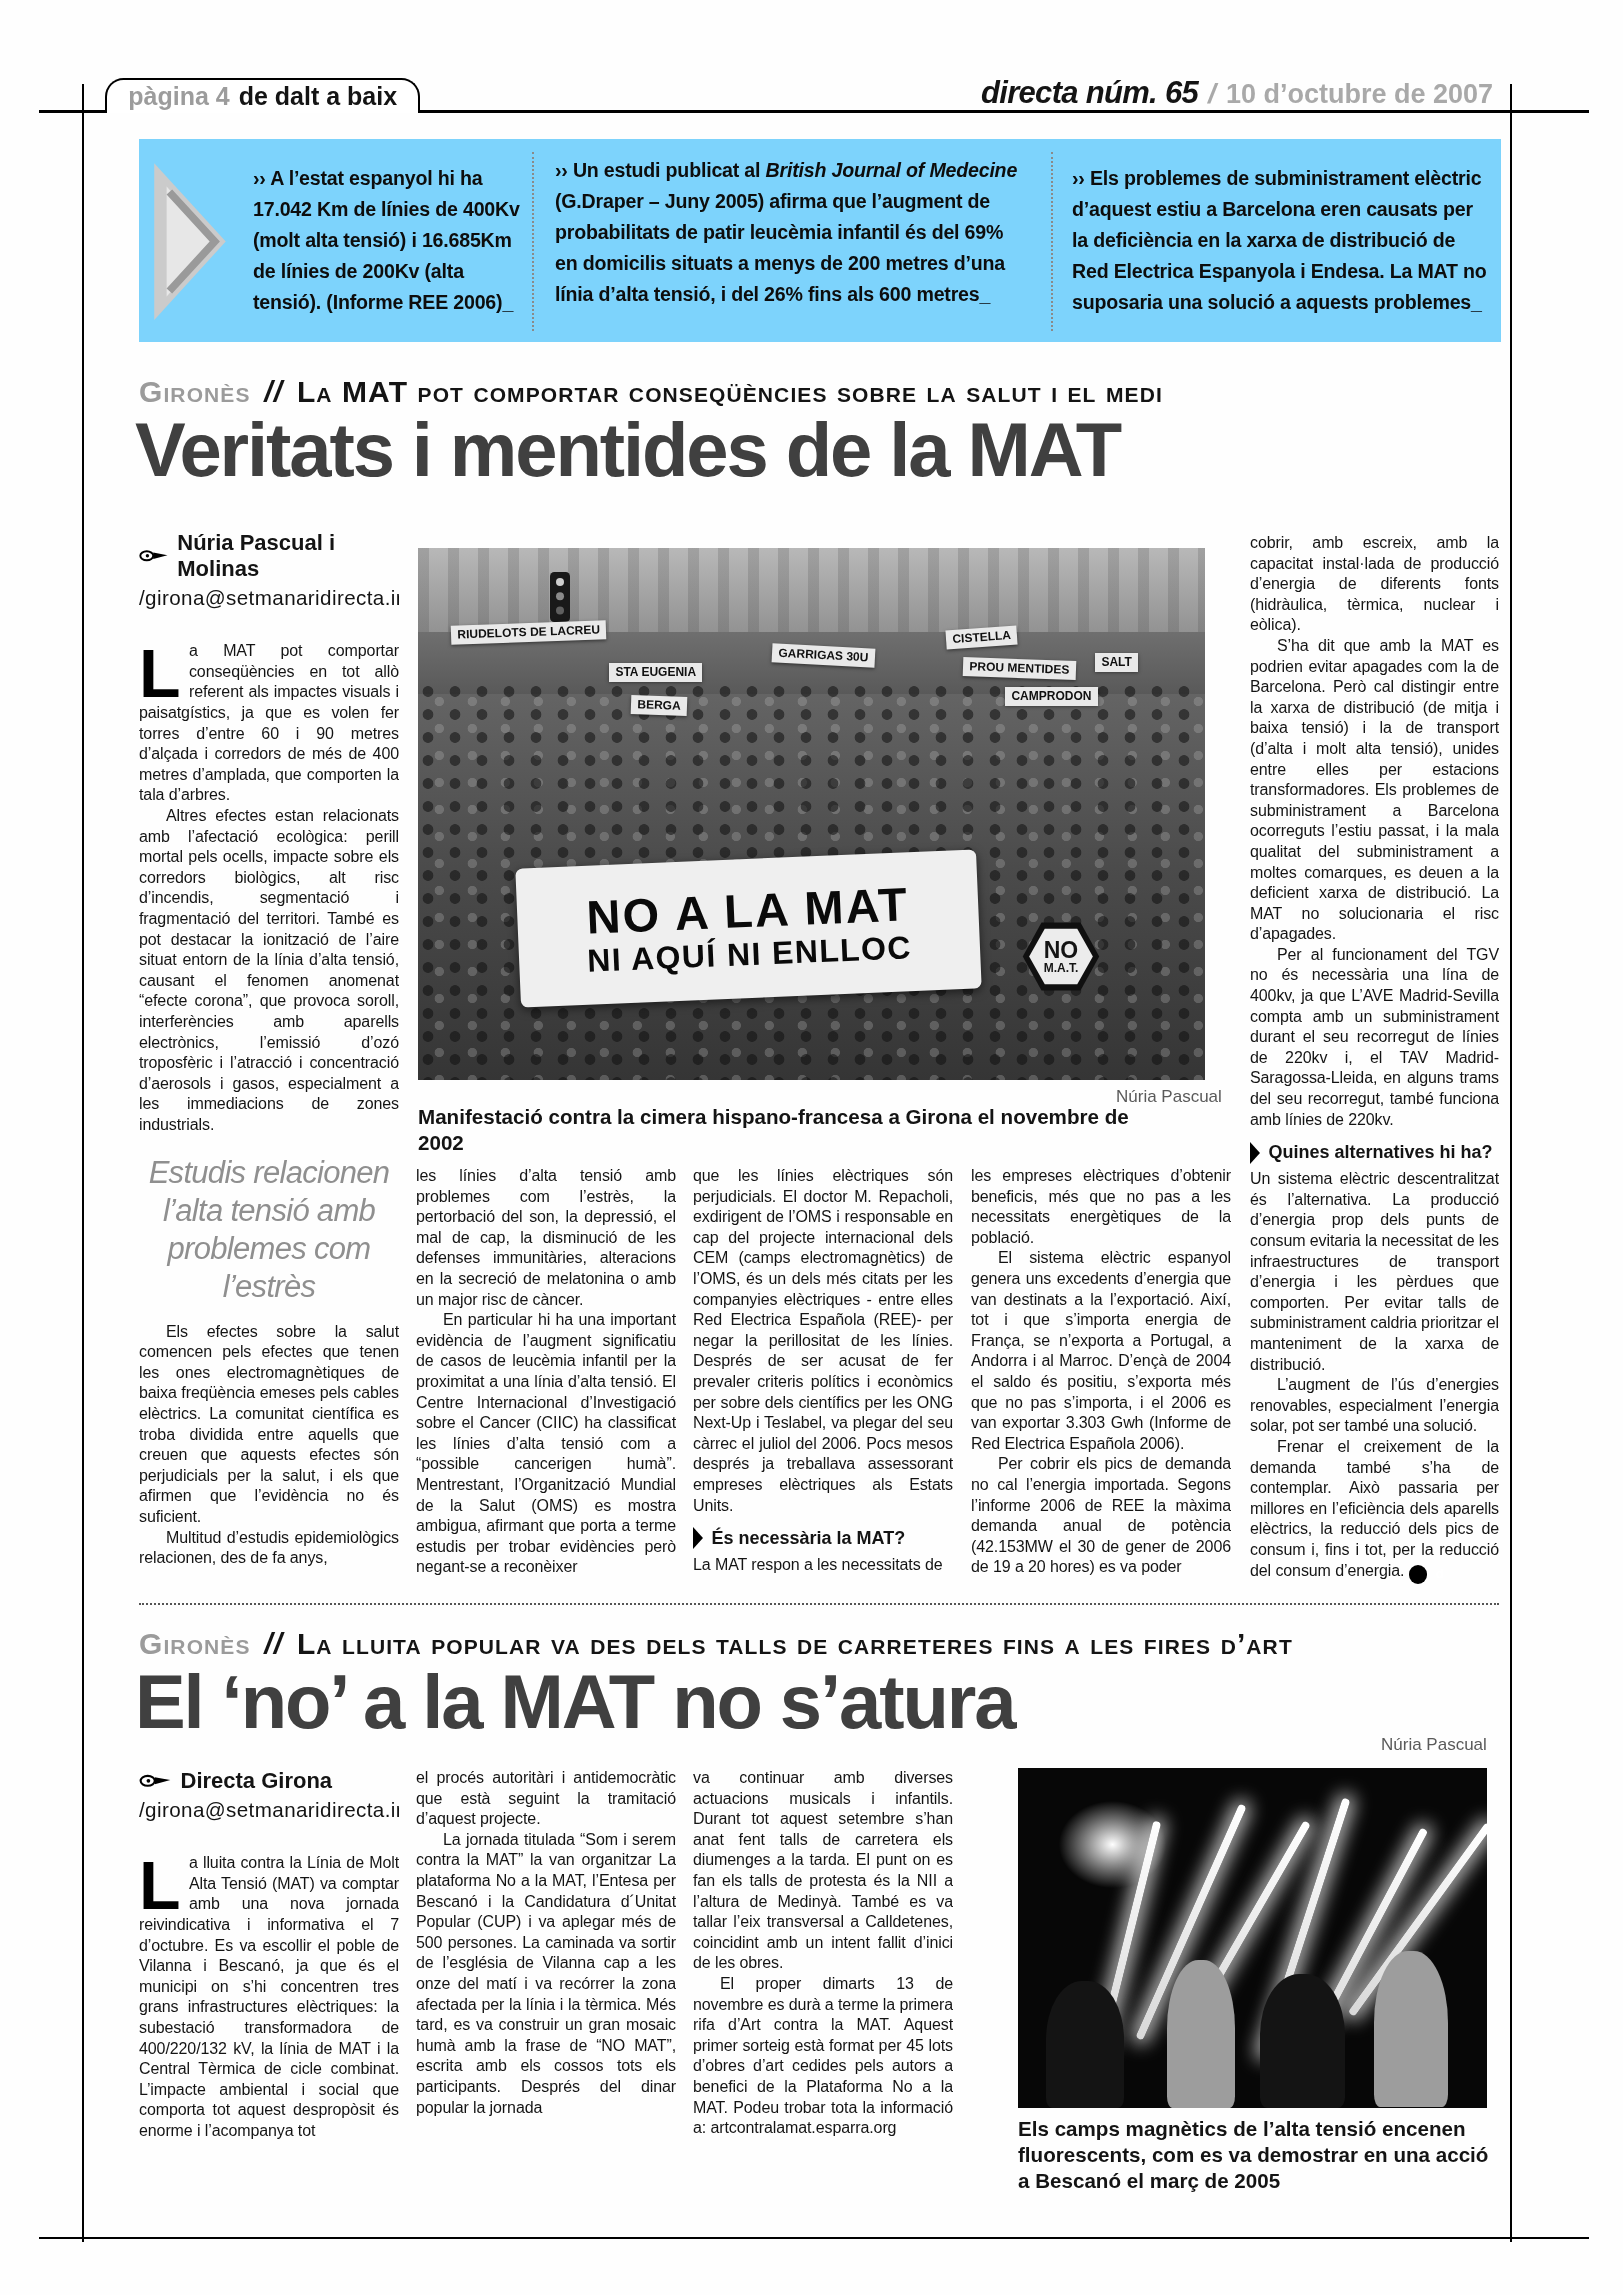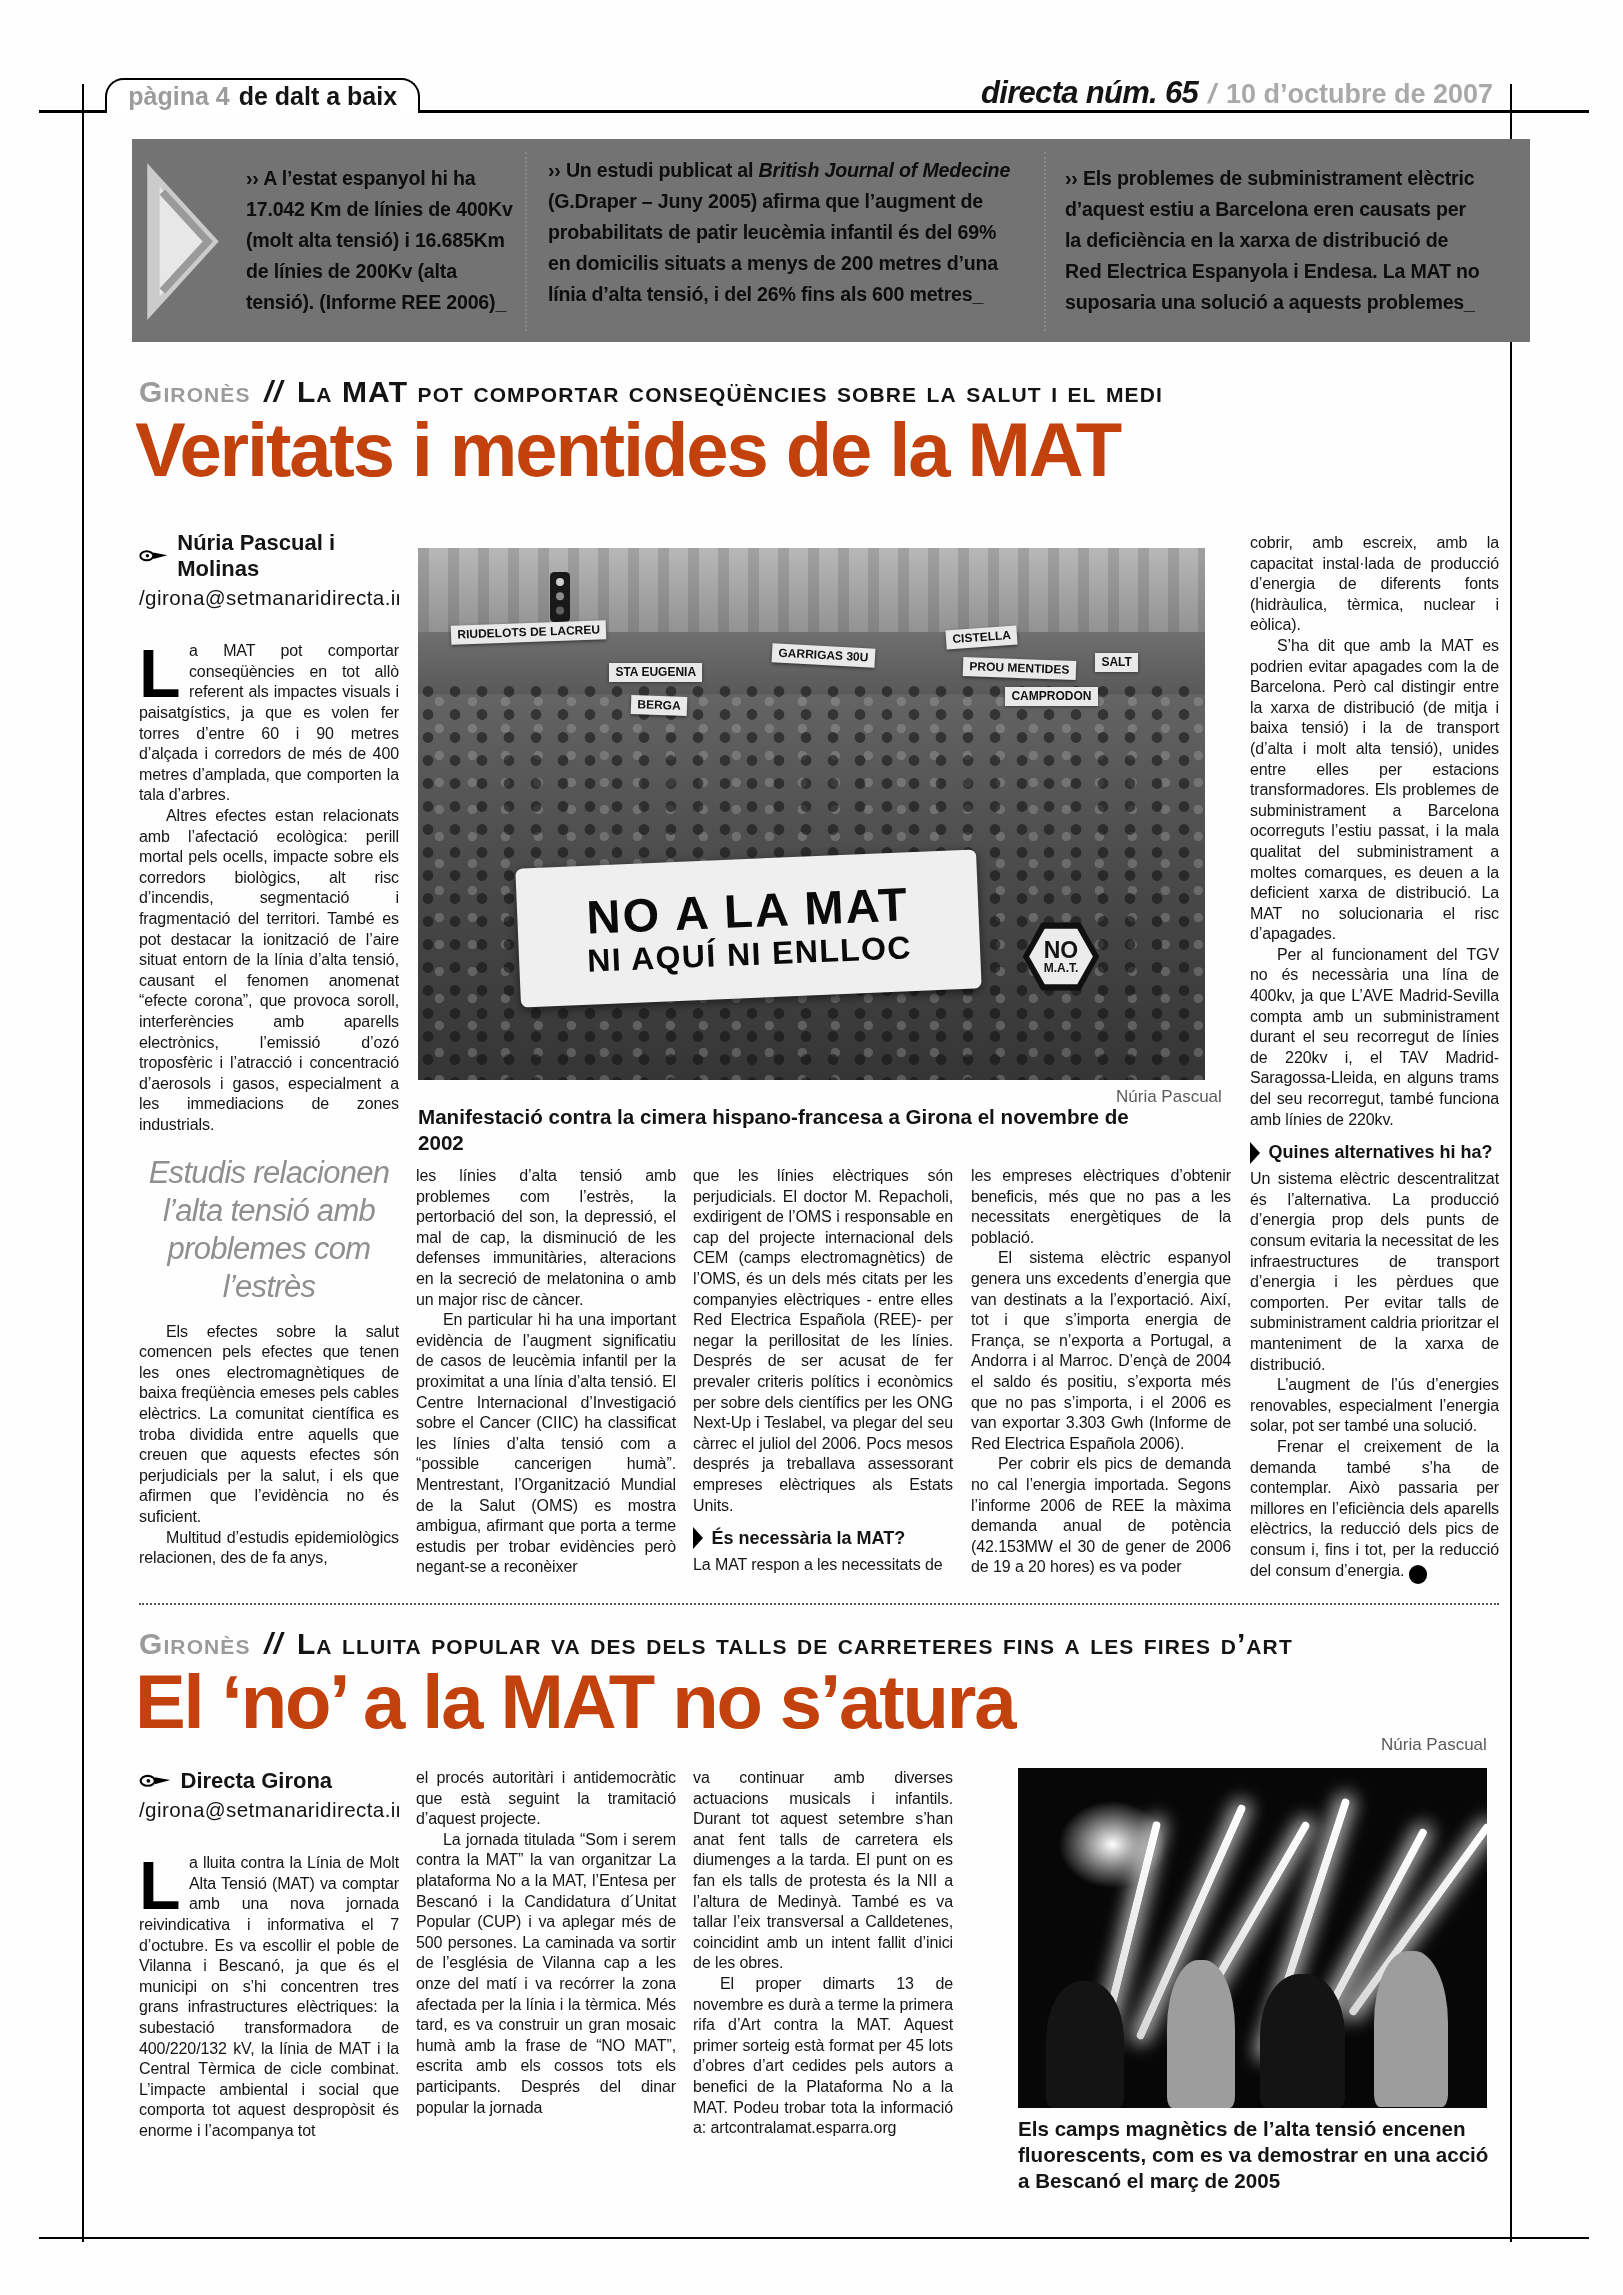--- a/index.html
+++ b/index.html
@@ -11,32 +11,32 @@
   .tab{position:absolute;left:105px;top:78px;height:35px;box-sizing:border-box;
        border:2.8px solid #000;border-bottom:none;border-radius:18.5px 18.5px 0 0;background:#fff;
        display:flex;align-items:center;gap:9px;padding:0 21.3px;font-weight:700;font-size:25px;}
   .tab .pg{color:#9c9c9c;}
   .mast{position:absolute;right:130px;top:75px;display:flex;align-items:baseline;gap:10px;
         font-weight:700;}
   .mast .nm{font-size:31px;font-style:italic;letter-spacing:-0.7px;}
   .mast .sp{font-size:28.4px;color:#a9a9a9;font-style:italic;}
   .mast .dt{font-size:27px;color:#a9a9a9;}
   
-  .band{position:absolute;left:132px;top:139px;width:1362px;height:203px;background:#737373;padding-left:36px;}
+  .band{position:absolute;left:139px;top:139px;width:1362px;height:203px;background:#7dd3fc;}
   .hl{position:absolute;font-weight:700;font-size:19.6px;line-height:31px;color:#0d0d0d;
       text-align:left;letter-spacing:-0.2px;}
   .dotv{position:absolute;width:0;border-left:2.1px dotted #8a8a8a;}
   .doth{position:absolute;height:0;border-top:2.1px dotted #555;}
   
   .kick{position:absolute;font-variant:small-caps;font-weight:700;font-size:30px;letter-spacing:1.1px;
         white-space:nowrap;}
   .kick .rg{color:#9b9b9b;}
   .kick .sl{font-style:italic;padding:0 4.3px;}
   .hline{position:absolute;font-weight:700;letter-spacing:-2.1px;font-size:76px;line-height:1;
-         white-space:nowrap;color:#c2410c;}
+         white-space:nowrap;color:#404040;}
   
   .byl{display:flex;align-items:center;gap:8.5px;font-weight:700;font-size:22px;}
   .byl-mail{font-size:20.6px;font-weight:400;letter-spacing:0.4px;margin-top:4.3px;}
   
   .col{position:absolute;overflow:hidden;}
   .bt{margin:0;font-size:16px;line-height:20.6px;text-align:justify;letter-spacing:-0.1px;}
   .ind{text-indent:27px;}
   .dc{float:left;font-weight:700;font-size:68px;line-height:54px;margin:4.3px 8.5px 0 0;color:#000;}
   .quote{margin:18.5px 0 15.6px;font-style:italic;color:#8f8f8f;font-size:31px;line-height:38px;
          text-align:center;letter-spacing:-0.7px;}

